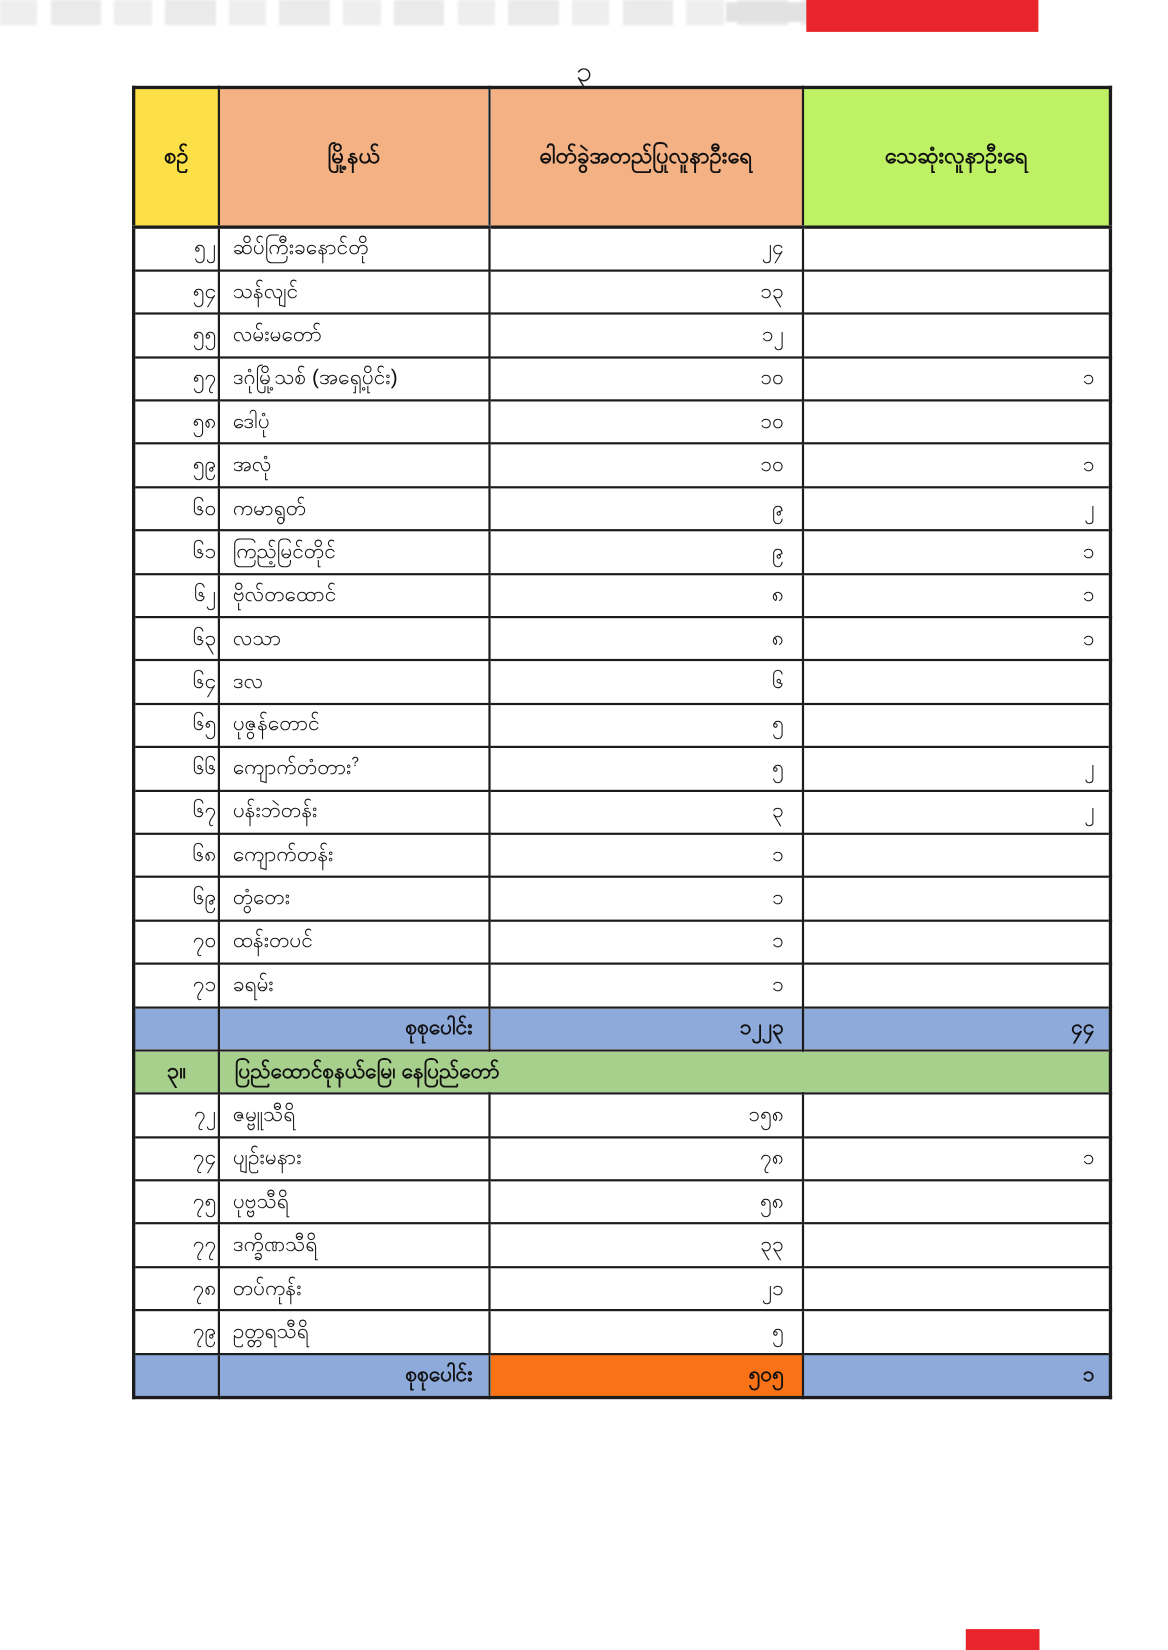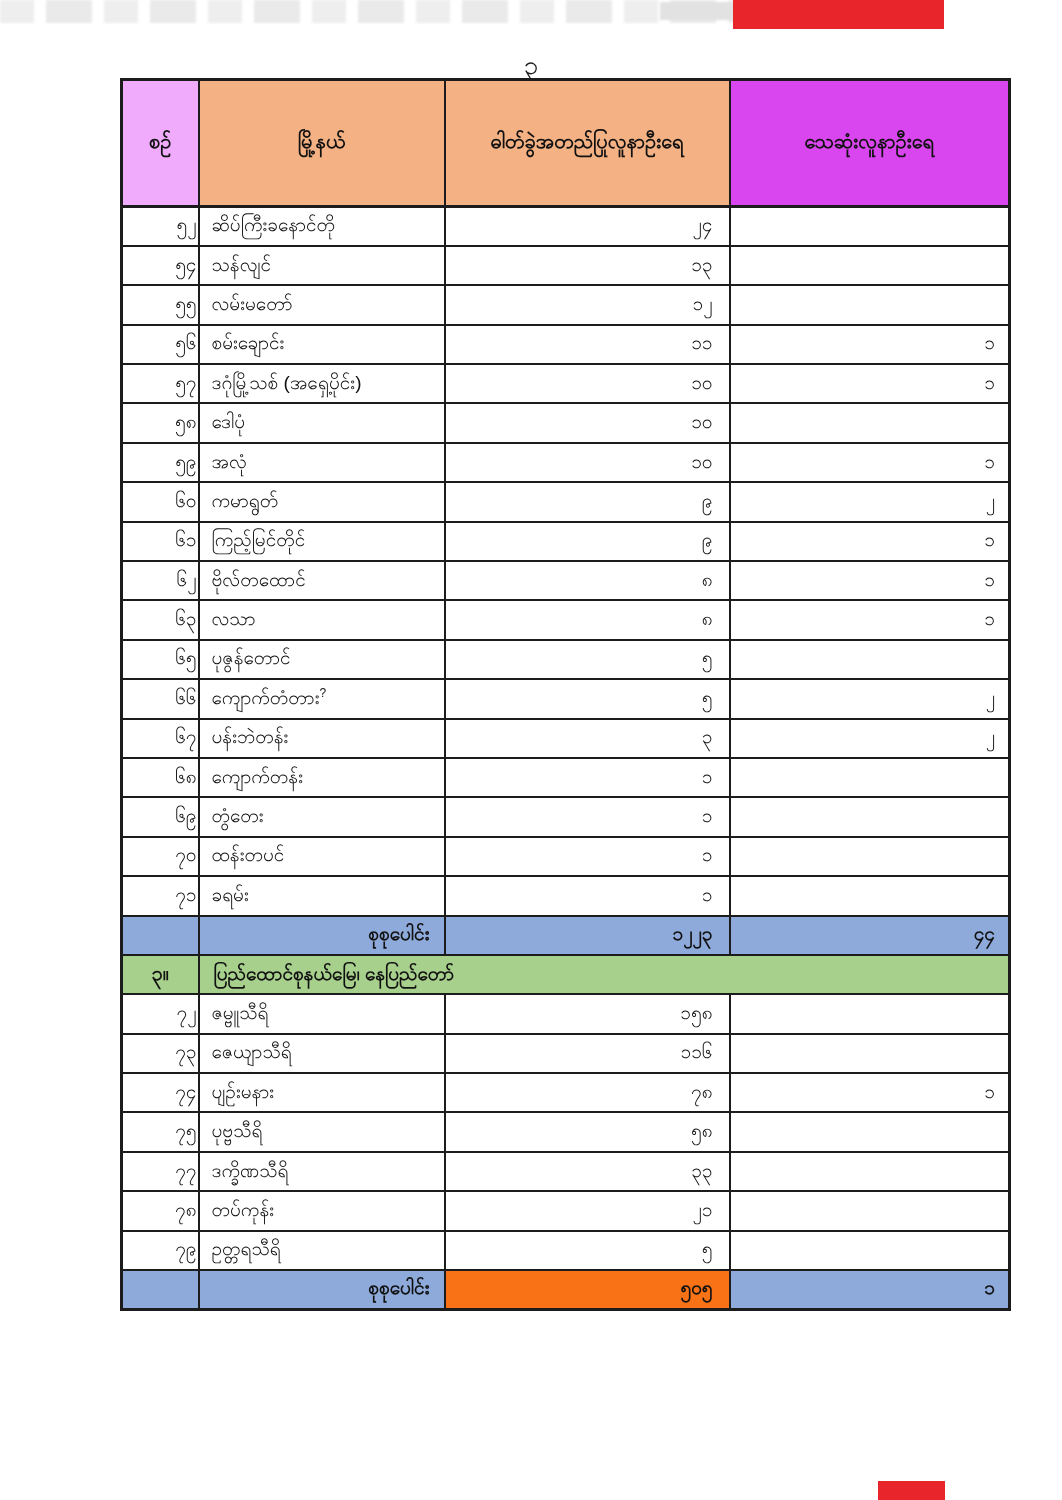--- a/index.html
+++ b/index.html
@@ -84,24 +84,24 @@
 
   <table class="report">
     <colgroup>
         <col class="c1">
         <col class="c2">
         <col class="c3">
         <col class="c4">
       </colgroup>
     <thead>
       <tr>
-        <th style="background: #f0abfc;">စဉ်</th>
+        <th style="background: #fde047;">စဉ်</th>
         <th style="background: rgb(244, 177, 131);">မြို့နယ်</th>
         <th style="background: rgb(244, 177, 131);">ဓါတ်ခွဲအတည်ပြုလူနာဦးရေ</th>
-        <th style="background: #d946ef;">သေဆုံးလူနာဦးရေ</th>
+        <th style="background: #bef264;">သေဆုံးလူနာဦးရေ</th>
       </tr>
     </thead>
     <tbody id="tbody-main">
       <tr>
           <td class="cno">၅၂</td>
           <td class="ctown">ဆိပ်ကြီးခနောင်တို</td>
           <td class="cconf">၂၄</td>
           <td class="cdeath"></td>
         </tr>
         <tr>
@@ -110,26 +110,20 @@
           <td class="cconf">၁၃</td>
           <td class="cdeath"></td>
         </tr>
         <tr>
           <td class="cno">၅၅</td>
           <td class="ctown">လမ်းမတော်</td>
           <td class="cconf">၁၂</td>
           <td class="cdeath"></td>
         </tr>
         <tr>
-          <td class="cno">၅၆</td>
-          <td class="ctown">စမ်းချောင်း</td>
-          <td class="cconf">၁၁</td>
-          <td class="cdeath">၁</td>
-        </tr>
-        <tr>
           <td class="cno">၅၇</td>
           <td class="ctown">ဒဂုံမြို့သစ် (အရှေ့ပိုင်း)</td>
           <td class="cconf">၁၀</td>
           <td class="cdeath">၁</td>
         </tr>
         <tr>
           <td class="cno">၅၈</td>
           <td class="ctown">ဒေါပုံ</td>
           <td class="cconf">၁၀</td>
           <td class="cdeath"></td>
@@ -156,20 +150,26 @@
           <td class="cno">၆၂</td>
           <td class="ctown">ဗိုလ်တထောင်</td>
           <td class="cconf">၈</td>
           <td class="cdeath">၁</td>
         </tr>
         <tr>
           <td class="cno">၆၃</td>
           <td class="ctown">လသာ</td>
           <td class="cconf">၈</td>
           <td class="cdeath">၁</td>
+        </tr>
+        <tr>
+          <td class="cno">၆၄</td>
+          <td class="ctown">ဒလ</td>
+          <td class="cconf">၆</td>
+          <td class="cdeath"></td>
         </tr>
         <tr>
           <td class="cno">၆၅</td>
           <td class="ctown">ပုဇွန်တောင်</td>
           <td class="cconf">၅</td>
           <td class="cdeath"></td>
         </tr>
         <tr>
           <td class="cno">၆၆</td>
           <td class="ctown"><span>ကျောက်တံတား</span><sup>?</sup></td>
@@ -216,26 +216,20 @@
         <td class="sno" style="background: rgb(168, 208, 141);">၃။</td>
         <td class="stitle" colspan="3" style="background: rgb(168, 208, 141);">ပြည်ထောင်စုနယ်မြေ၊ နေပြည်တော်</td>
       </tr>
       <tr>
           <td class="cno">၇၂</td>
           <td class="ctown">ဇမ္ဗူသီရိ</td>
           <td class="cconf">၁၅၈</td>
           <td class="cdeath"></td>
         </tr>
         <tr>
-          <td class="cno">၇၃</td>
-          <td class="ctown">ဇေယျာသီရိ</td>
-          <td class="cconf">၁၁၆</td>
-          <td class="cdeath"></td>
-        </tr>
-        <tr>
           <td class="cno">၇၄</td>
           <td class="ctown">ပျဉ်းမနား</td>
           <td class="cconf">၇၈</td>
           <td class="cdeath">၁</td>
         </tr>
         <tr>
           <td class="cno">၇၅</td>
           <td class="ctown">ပုဗ္ဗသီရိ</td>
           <td class="cconf">၅၈</td>
           <td class="cdeath"></td>

